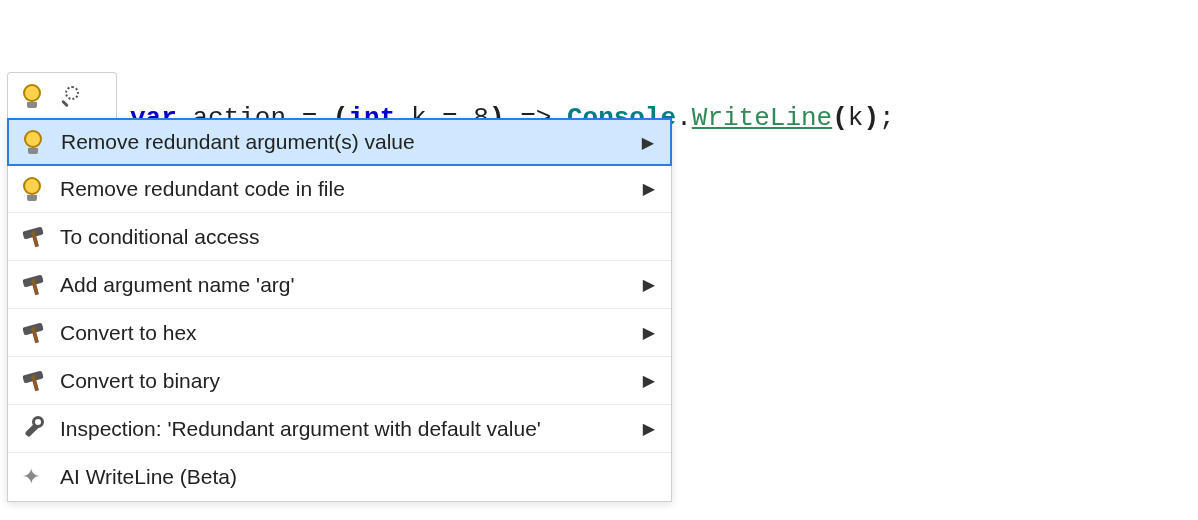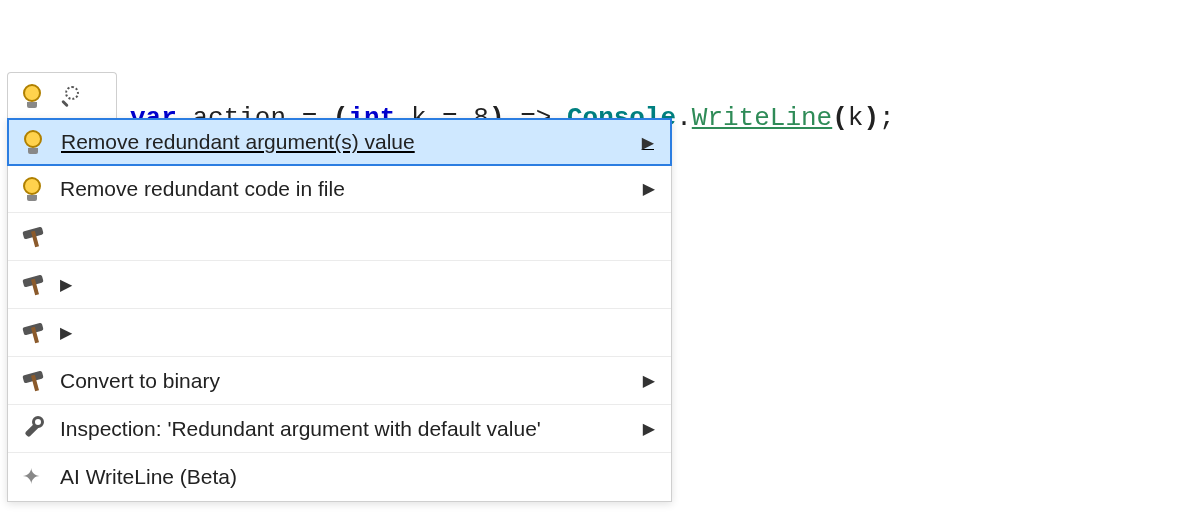--- a/index.html
+++ b/index.html
@@ -69,21 +69,20 @@
       background: #fff;
       position: relative;
     }
     .popup-row:last-child { border-bottom: none; }
     .popup-row.selected {
       background: #cfe8ff;
       border: 2px solid #2b7de1;
       height: 48px;
       margin: -1px;
       z-index: 2;
-      text-decoration: underline;
     }
     .popup-row .label {
       flex: 1;
       color: #222;
     }
     .popup-row .arrow {
       color: #333;
       font-size: 16px;
       margin-right: 4px;
     }
@@ -159,39 +158,42 @@
     <span class="arrow">▶</span>
   </div>
 
   <div class="popup-row">
     <span class="icon-slot">
         <span class="hammer">
           <span class="head"></span>
           <span class="handle"></span>
         </span>
       </span>
-  </div>
-
-  <div class="popup-row">
-    <span class="icon-slot">
-        <span class="hammer">
-          <span class="head"></span>
-          <span class="handle"></span>
-        </span>
-      </span>
-    <span class="arrow">▶</span>
-  </div>
-
-  <div class="popup-row">
-    <span class="icon-slot">
-        <span class="hammer">
-          <span class="head"></span>
-          <span class="handle"></span>
-        </span>
-      </span>
+    <span class="label">To conditional access</span>
+  </div>
+
+  <div class="popup-row">
+    <span class="icon-slot">
+        <span class="hammer">
+          <span class="head"></span>
+          <span class="handle"></span>
+        </span>
+      </span>
+    <span class="label">Add argument name 'arg'</span>
+    <span class="arrow">▶</span>
+  </div>
+
+  <div class="popup-row">
+    <span class="icon-slot">
+        <span class="hammer">
+          <span class="head"></span>
+          <span class="handle"></span>
+        </span>
+      </span>
+    <span class="label">Convert to hex</span>
     <span class="arrow">▶</span>
   </div>
 
   <div class="popup-row">
     <span class="icon-slot">
         <span class="hammer">
           <span class="head"></span>
           <span class="handle"></span>
         </span>
       </span>

